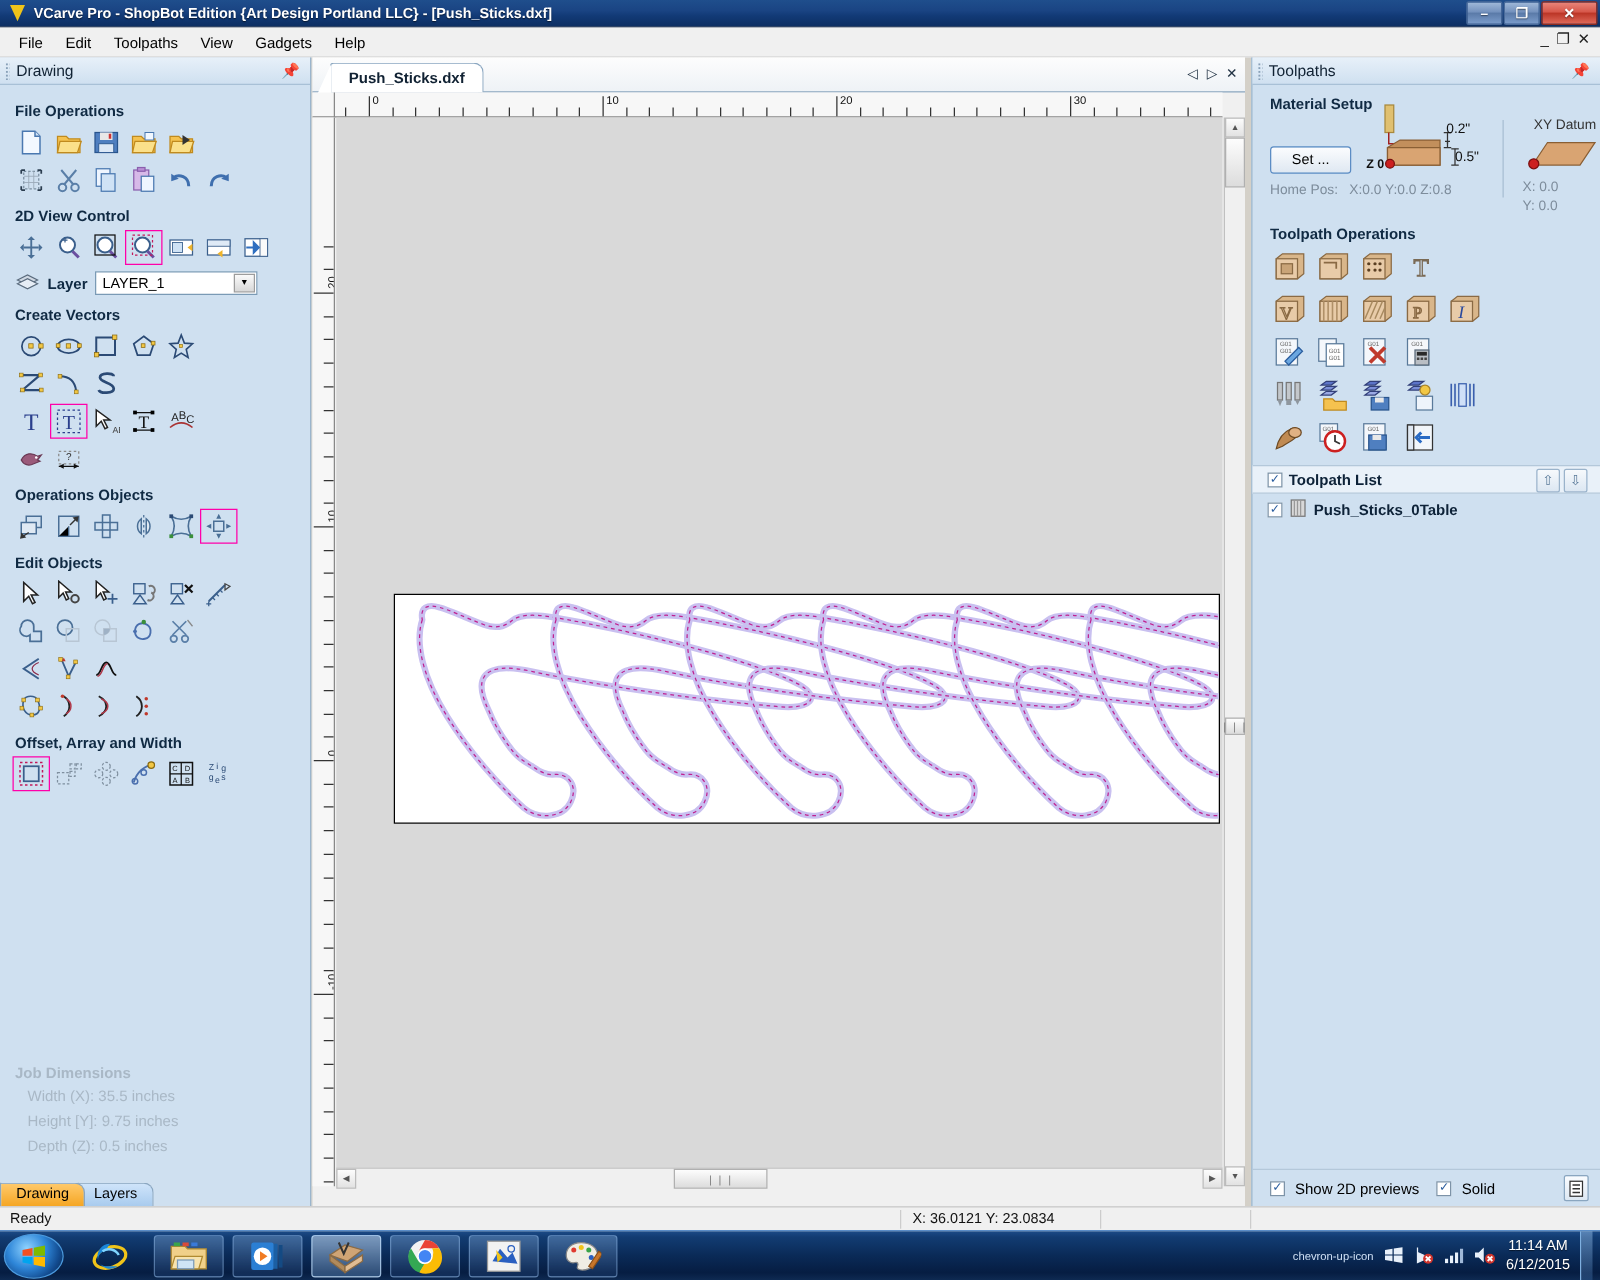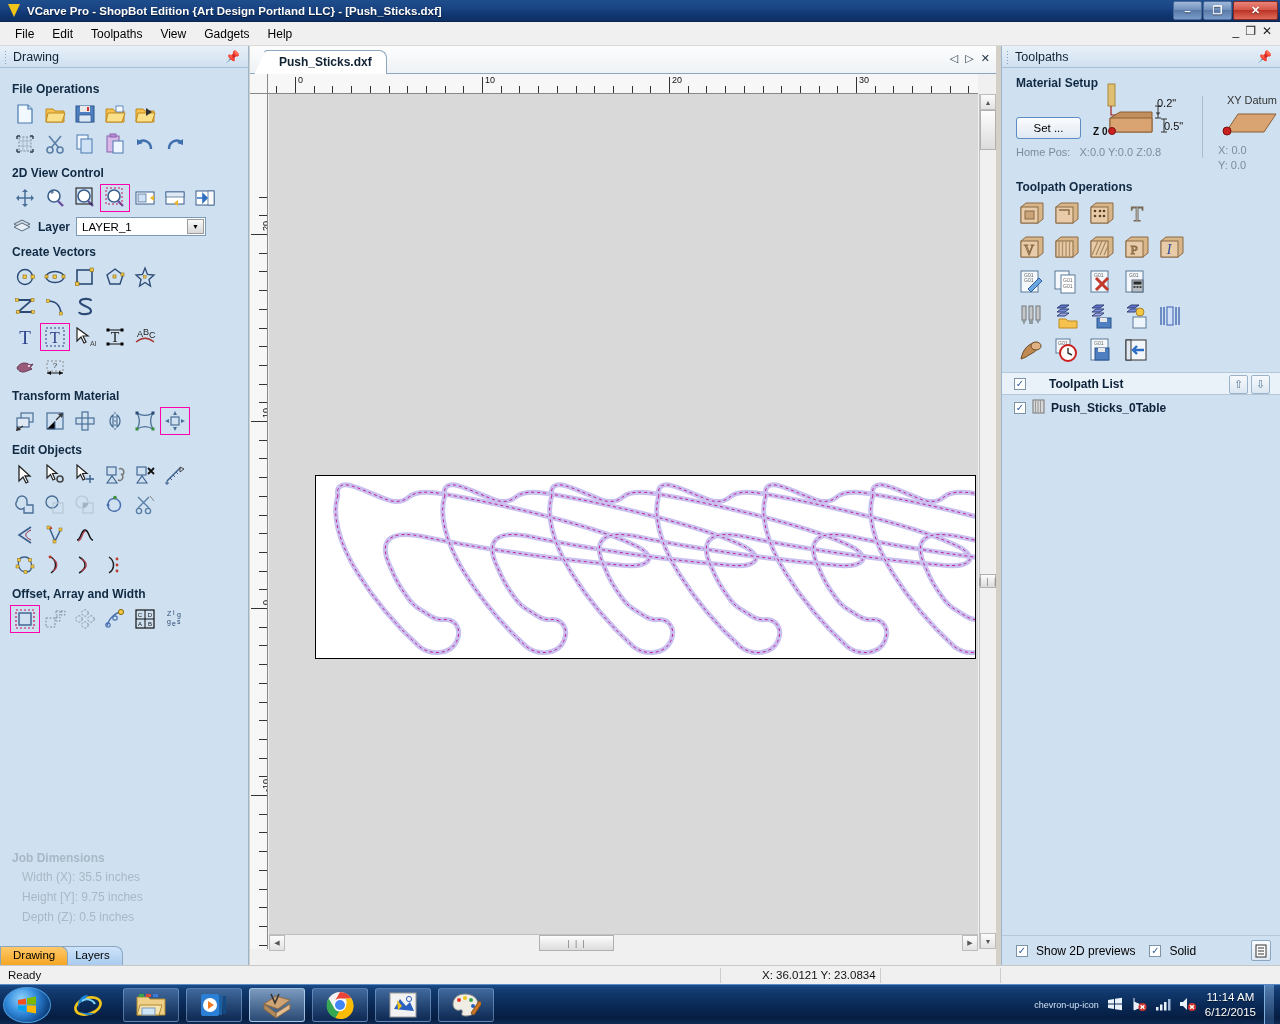--- a/index.html
+++ b/index.html
@@ -190,21 +190,21 @@
   .xydatum .xyt { font-size:11px; color:#333; text-align:center; }
   .xydatum .xyv { font-size:11px; color:#7d8c9b; line-height:15px; padding-left:4px; }
   .divider-v { position:absolute; left:188px; top:2px; width:1px; height:62px; background:#a8bdd2; }
   .dimtxt { position:absolute; font-size:11px; color:#111; }
 
   .tp-listhdr {
     margin-top:6px; height:23px; background:#e9f1f9; border-top:1px solid #b4c8da;
     border-bottom:1px solid #b4c8da; display:flex; align-items:center; padding-left:12px;
     position:relative;
   }
-  .tp-listhdr .t { font-size:12px; font-weight:bold; color:#0d2238; margin-left:23px; }
+  .tp-listhdr .t { font-size:12px; font-weight:bold; color:#0d2238; margin-left:5px; }
   .arrbtn {
     position:absolute; width:19px; height:19px; background:linear-gradient(180deg,#f6f9fc,#dce7f2);
     border:1px solid #9ab3cb; border-radius:2px; top:2px;
     display:flex; align-items:center; justify-content:center; font-size:11px; color:#5a7a99;
   }
   .tp-item { display:flex; align-items:center; padding:4px 16px 4px 12px; gap:6px; }
   .tp-item .t { font-size:12px; font-weight:bold; color:#0d2238; }
 
   .cb {
     width:12px; height:12px; background:#fff; border:1px solid #7d93a8;
@@ -224,21 +224,21 @@
     display:flex; align-items:center; justify-content:center;
   }
 
   
   .statusbar {
     position:absolute; left:0; top:965px; width:1280px; height:19px;
     background:#f0f0f0; border-top:1px solid #c8c8c8;
     display:flex; align-items:center;
   }
   .statusbar .ready { font-size:11.5px; color:#111; padding-left:8px; }
-  .statusbar .coords { position:absolute; left:762px; font-size:11.5px; color:#111; }
+  .statusbar .coords { position:absolute; left:730px; font-size:11.5px; color:#111; }
   .sb-sep { position:absolute; width:1px; height:15px; background:#ccc; top:2px; }
 
   
   .taskbar {
     position:absolute; left:0; top:984px; width:1280px; height:40px;
     background: linear-gradient(180deg,#1c4b87 0%, #123c72 12%, #0a2a57 50%, #061d42 85%, #0e2a52 100%);
     border-top:1px solid #5a8dc8;
   }
   .startorb {
     position:absolute; left:3px; top:2px; width:48px; height:36px; border-radius:50%;
@@ -557,21 +557,21 @@
         <div class="tool">
           <svg width="22" height="22" viewBox="0 0 22 22">
               <rect x="3" y="5" width="16" height="10" fill="none" stroke="#8a8a8a" stroke-width="1" stroke-dasharray="2 2"></rect>
               <text x="11" y="12" font-size="8" fill="#333" text-anchor="middle">?</text>
               <path d="M3 17 h16" stroke="#111" stroke-width="1"></path>
               <path d="M3 17 l4 -2 v4 Z M19 17 l-4 -2 v4 Z" fill="#111"></path>
             </svg>
         </div>
       </div>
 
-      <div class="sec-title">Transform Material</div>
+      <div class="sec-title">Operations Objects</div>
       <div class="icon-row">
         <div class="tool">
           <svg width="22" height="22" viewBox="0 0 22 22">
               <rect x="7" y="3" width="12" height="9" fill="none" stroke="#4a6f96" stroke-width="1.2"></rect>
               <rect x="3" y="8" width="12" height="9" fill="#dfe9f3" stroke="#4a6f96" stroke-width="1.2"></rect>
               <path d="M9 16 L3 20" stroke="#333" stroke-width="1.2"></path>
               <path d="M2 21 l1 -5 l4 4 Z" fill="#333"></path>
             </svg>
         </div>
         <div class="tool">

